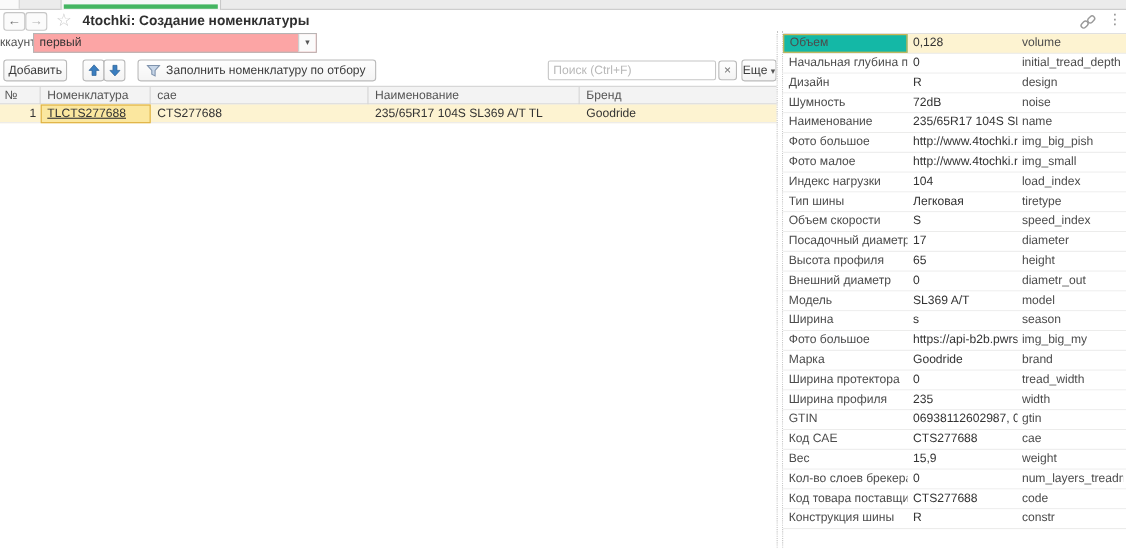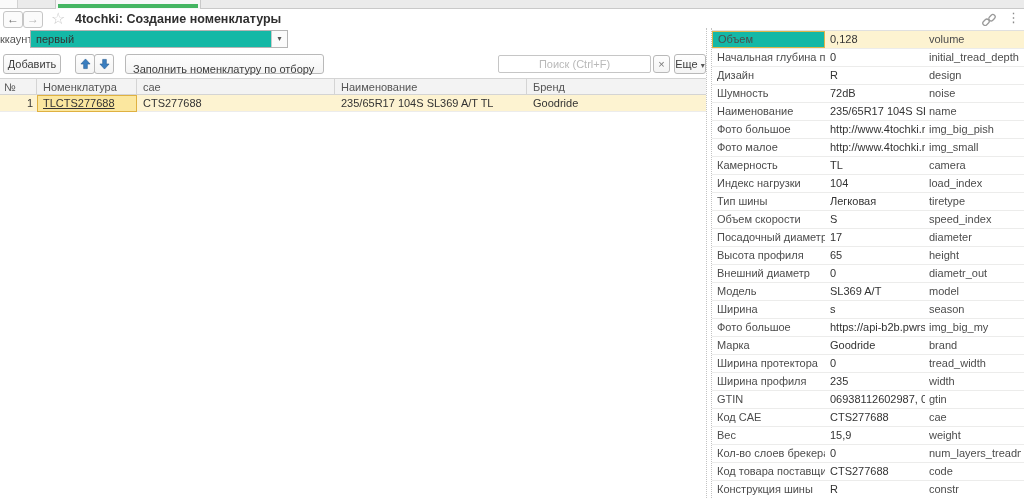--- a/index.html
+++ b/index.html
@@ -16,31 +16,31 @@
   .titlebar { position:absolute; left:0; top:10px; width:1024px; height:20px; background:#fff; }
   .navbtn { position:absolute; top:1px; width:20px; height:17px; border:1px solid #c6c6c6; border-radius:3px; background:#fbfbfb; text-align:center; line-height:15px; font-size:12px; color:#6f6f6f; cursor:pointer; }
   .navbtn.fwd { color:#b4b4b4; }
   .star { position:absolute; left:51px; top:-1px; font-size:16px; color:#c9c9c9; }
   .pagetitle { position:absolute; left:75px; top:2px; font-size:12.5px; font-weight:bold; color:#2f2f2f; white-space:nowrap; }
   .linkicon { position:absolute; left:981px; top:2px; width:16px; height:16px; }
   .kebab { position:absolute; left:1007px; top:0px; font-size:13px; color:#8a8a8a; letter-spacing:0; }
 
   
   .acclabel { position:absolute; left:0px; top:33px; color:#555; white-space:nowrap; }
-  .combo { position:absolute; left:30px; top:30px; width:258px; height:18px; border:1px solid #b5b5b5; background:#14b8a6; }
+  .combo { position:absolute; left:30px; top:30px; width:258px; height:18px; border:1px solid #b5b5b5; background:#fca5a5; }
   .combo input { position:absolute; left:0; top:0; width:240px; height:16px; border:0; outline:none; padding:0 0 0 5px; font:inherit; color:#333; background:transparent; }
   .combo .ddbtn { position:absolute; right:0; top:0; width:16px; height:16px; border-left:1px solid #c9c9c9; background:#fbfbfb; color:#555; font-size:8px; text-align:center; line-height:16px; cursor:pointer; }
 
   
   .tbtn { position:absolute; top:54px; height:20px; border:1px solid #b9b9b9; border-radius:3px; background:linear-gradient(#fefefe,#f4f4f4); line-height:18px; text-align:center; color:#3c3c3c; cursor:pointer; white-space:nowrap; }
   .btn-add { left:3px; width:58px; }
   .btn-up { left:75px; width:20px; padding:0; }
   .btn-down { left:94px; width:20px; padding:0; }
-  .btn-fill { left:125px; padding:0 9px 0 7px; display:flex; align-items:center; gap:5px;flex-direction:column; }
-  .searchbox { position:absolute; left:498px; top:55px; width:153px; height:18px; border:1px solid #c6c6c6; border-radius:2px; padding:0 4px; font:inherit; color:#333;text-align:center; }
+  .btn-fill { left:125px; padding:0 9px 0 7px; display:flex; align-items:center; gap:5px; }
+  .searchbox { position:absolute; left:498px; top:55px; width:153px; height:18px; border:1px solid #c6c6c6; border-radius:2px; padding:0 4px; font:inherit; color:#333; }
   .searchbox::placeholder { color:#b9b9b9; }
   .btn-clear { left:653px; top:55px; width:17px; height:18px; line-height:16px; font-size:11px; color:#777; }
   .btn-more { left:674px; width:32px; padding:0; font-size:11px; }
   .btn-more .dd { font-size:8px; color:#555; }
 
   
   .grid { position:absolute; left:0; top:78px; width:707px; }
   .grid-head { position:relative; height:17px; background:#f3f3f3; border-top:1px solid #d4d4d4; border-bottom:1px solid #d4d4d4; color:#555; }
   .grid-head .hc { position:absolute; top:0; height:16px; line-height:16px; padding-left:6px; border-right:1px solid #d4d4d4; overflow:hidden; white-space:nowrap; cursor:pointer; }
   .grid-row { position:relative; height:17px; background:#fdf3d1; border-bottom:1px solid #ececec; }
@@ -170,25 +170,20 @@
       <span class="pl">Фото большое</span>
       <span class="pv">http://www.4tochki.ru/...</span>
       <span class="pf">img_big_pish</span>
     </div>
     <div class="prow">
       <span class="pl">Фото малое</span>
       <span class="pv">http://www.4tochki.ru/...</span>
       <span class="pf">img_small</span>
     </div>
     <div class="prow">
-      <span class="pl">Камерность</span>
-      <span class="pv">TL</span>
-      <span class="pf">camera</span>
-    </div>
-    <div class="prow">
       <span class="pl">Индекс нагрузки</span>
       <span class="pv">104</span>
       <span class="pf">load_index</span>
     </div>
     <div class="prow">
       <span class="pl">Тип шины</span>
       <span class="pv">Легковая</span>
       <span class="pf">tiretype</span>
     </div>
     <div class="prow">

